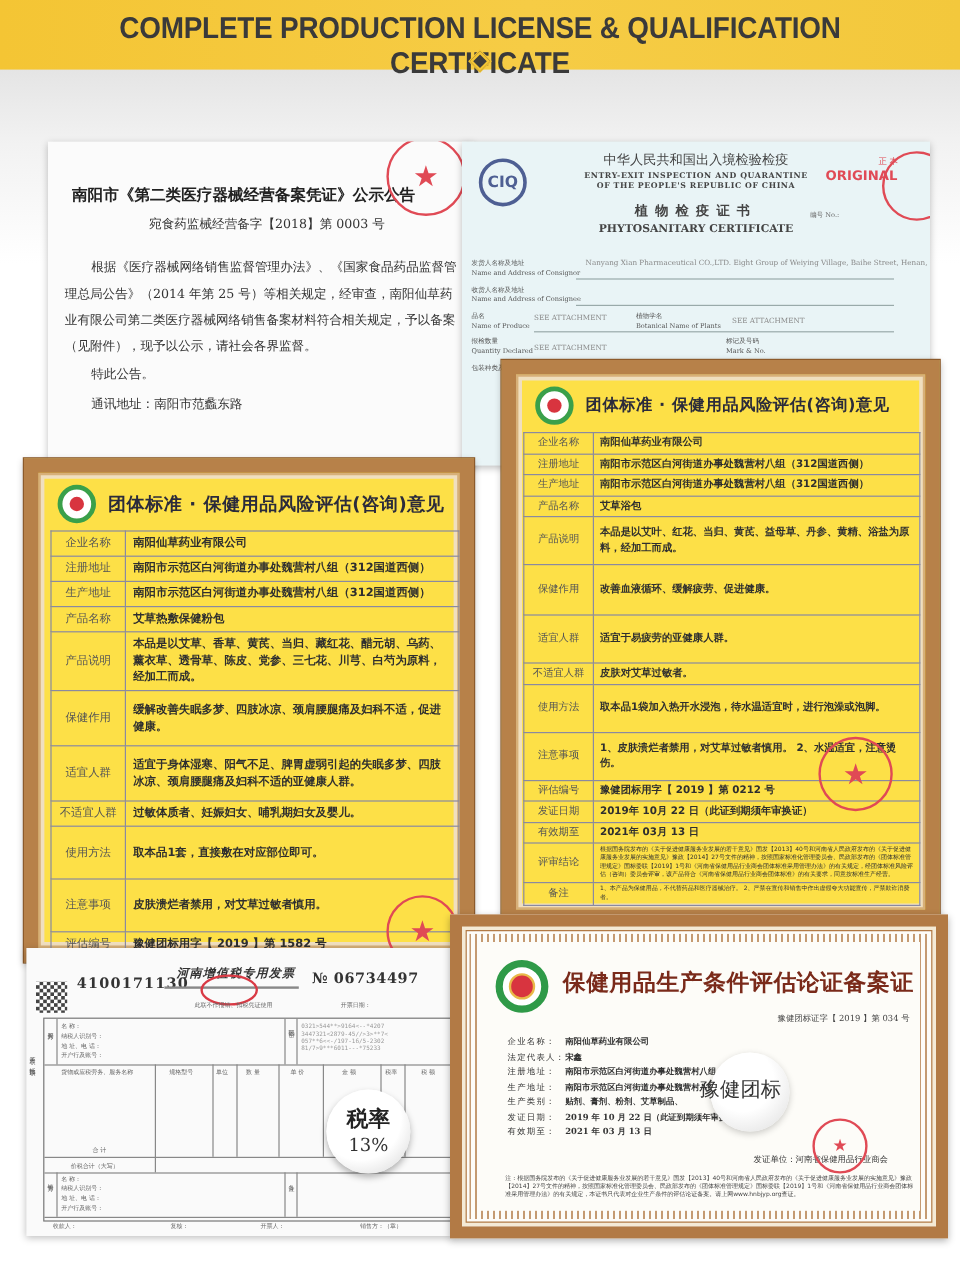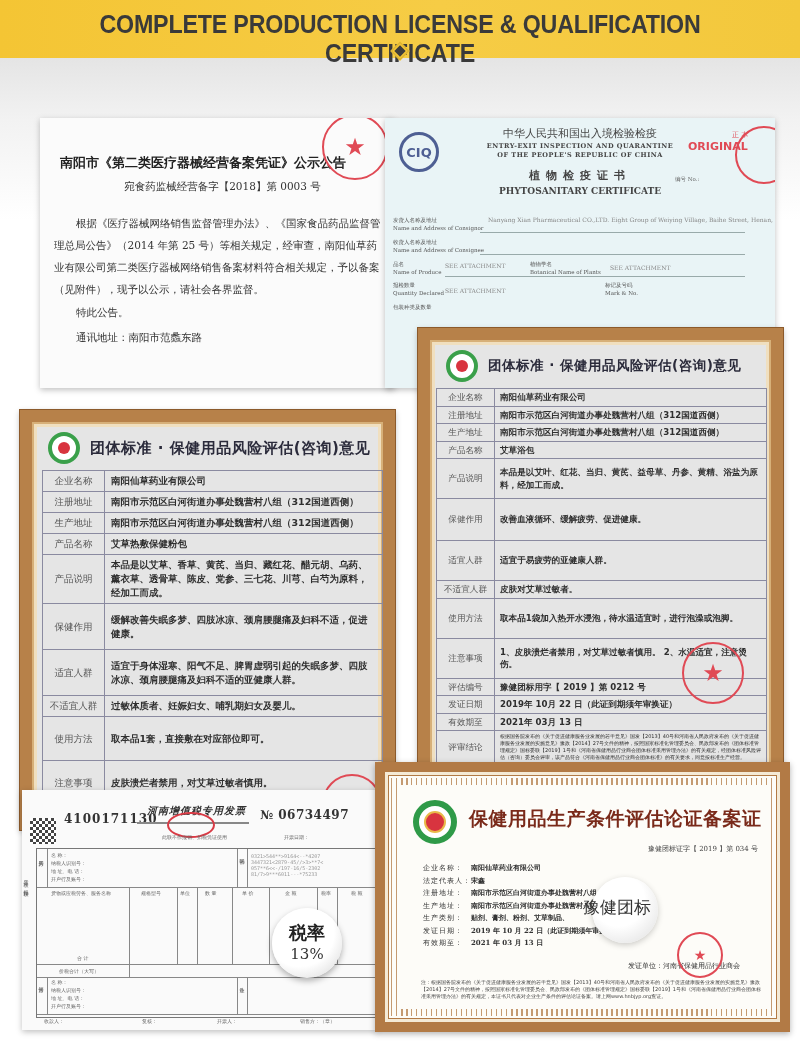--- a/index.html
+++ b/index.html
@@ -49,25 +49,24 @@
   .phyto-cert-en { position: absolute; left: 75px; top: 68px; width: 240px; text-align: center; font-size: 9px; font-weight: 700; }
   .phyto-original { position: absolute; left: 303px; top: 22px; color: #e04a55; font-weight: 700; font-size: 11px; font-family: "DejaVu Sans", sans-serif; }
   .phyto-original-cn { position: absolute; left: 307px; top: 12px; color: #e04a55; font-size: 7px; margin-left: 40px; }
   .phyto-no { position: absolute; left: 290px; top: 58px; font-size: 5.5px; color: #666; }
   .phyto-field { position: absolute; font-size: 5.5px; color: #555; line-height: 8px; }
   .phyto-field .v { position: absolute; left: 76px; top: 2px; font-size: 6px; color: #888; white-space: nowrap; }
   .phyto-rule { position: absolute; height: 1px; background: #9aa; }
 
   
   .frame {
-    background: #e5e5e5;
+    background: #fde047;
     border: 12px solid #b78149;
     outline: 1px solid #8c5a2b;
     box-shadow: inset 0 0 0 2px #d7b079, inset 0 0 0 5px #f0dfbf, 0 2px 6px rgba(0,0,0,0.3);
-    margin-top: 28px;
   }
   .risk-left { left: 20px; top: 382px; width: 375px; height: 420px; }
   .risk-right { left: 418px; top: 300px; width: 365px; height: 470px; }
   .risk-head { display: flex; align-items: center; gap: 10px; padding: 10px 0 6px 16px; }
   .risk-logo { width: 32px; height: 32px; border-radius: 50%; border: 4px solid #3aa04a; background: #fff; display: flex; align-items: center; justify-content: center; flex: none; }
   .risk-logo::after { content: ""; width: 12px; height: 12px; border-radius: 50%; background: #d8343f; }
   .risk-title { font-size: 15px; font-weight: 700; color: #2b2b3b; letter-spacing: 0.5px; white-space: nowrap; }
   .risk-right .risk-title { font-size: 13.5px; }
   table.risk { border-collapse: collapse; margin-left: 10px; width: calc(100% - 10px); font-size: 9.5px; color: #333; }
   .risk-right table.risk { font-size: 8.6px; margin-left: 6px; width: calc(100% - 10px); }

